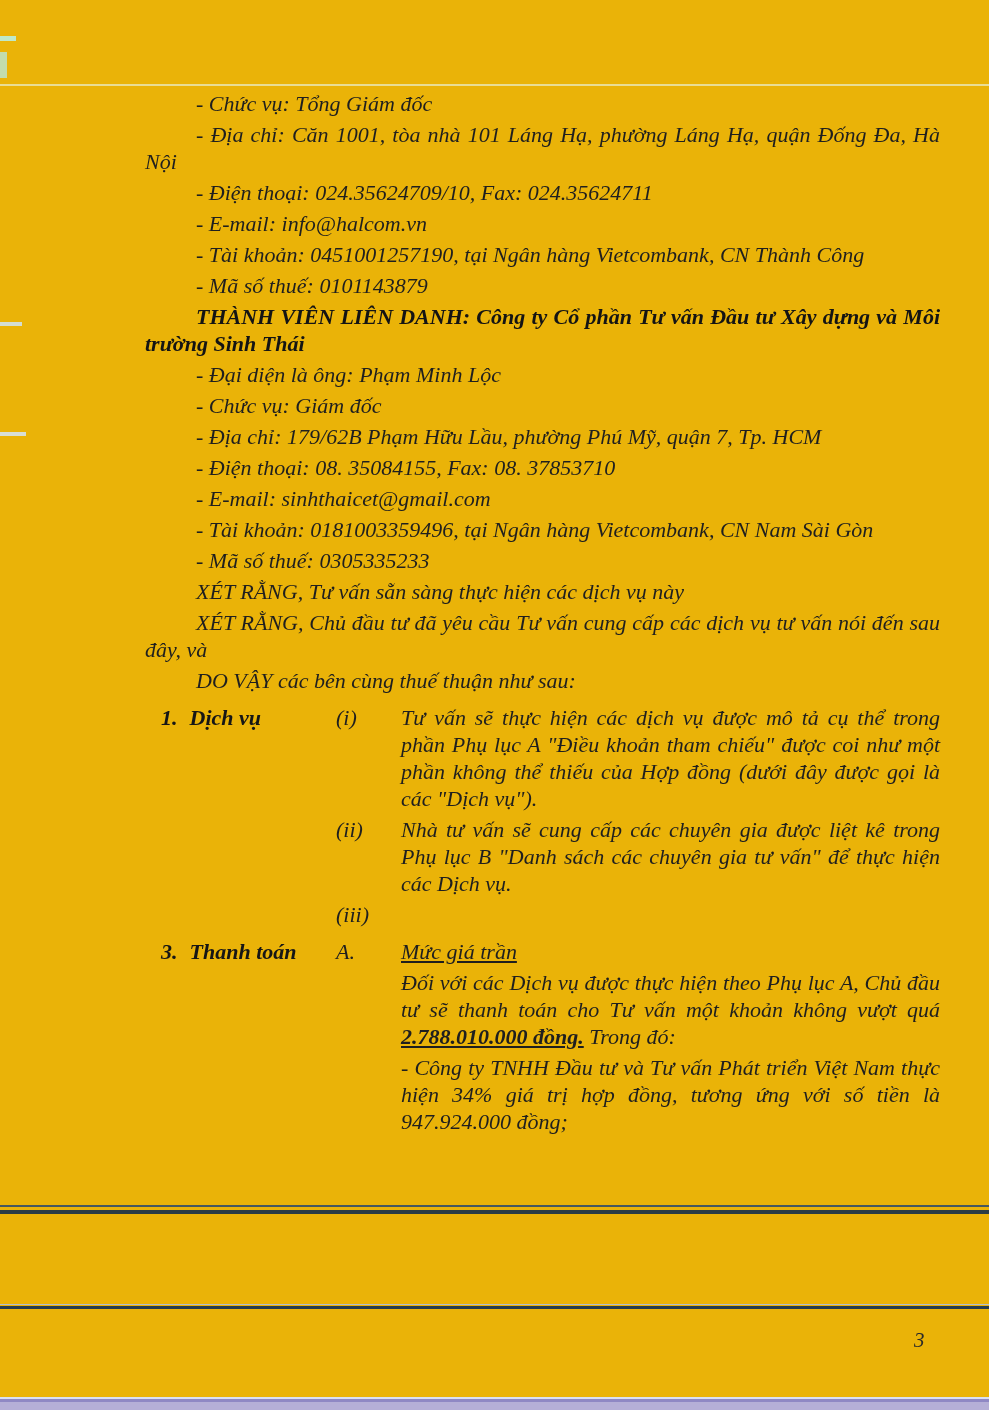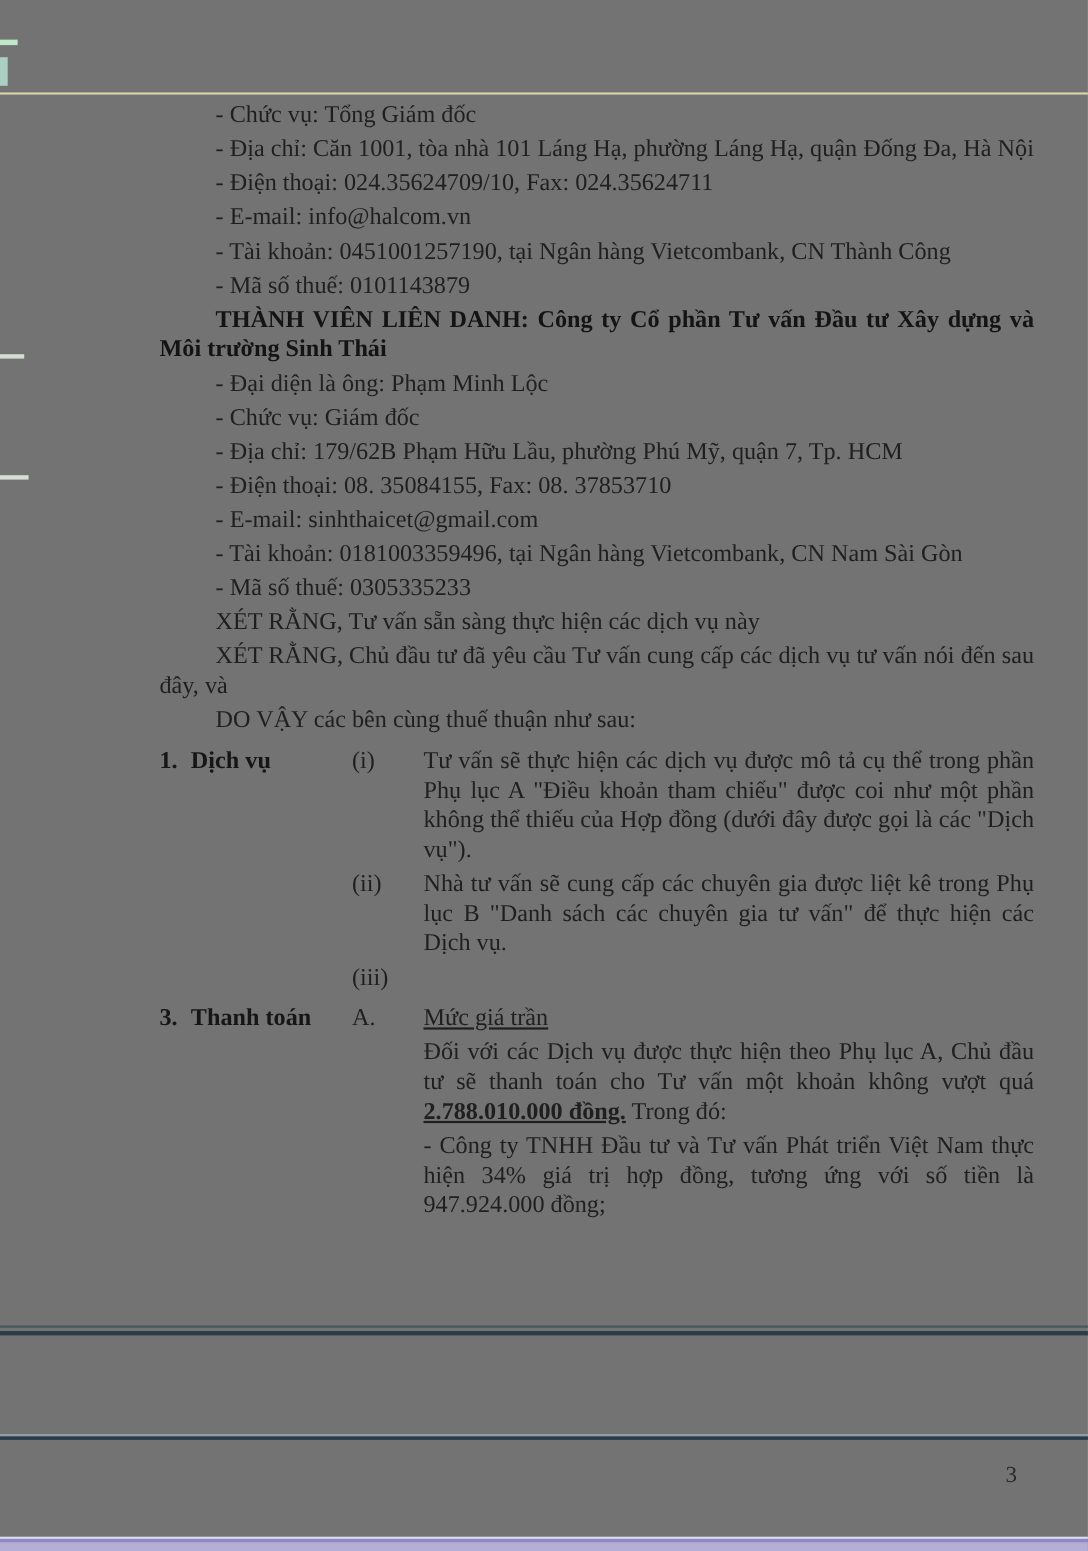--- a/index.html
+++ b/index.html
@@ -4,32 +4,32 @@
 <style>
   html,body{margin:0;padding:0;}
   body{
     width:989px;height:1410px;
     background:#fdfdfc;
     font-family:"Liberation Serif","DejaVu Serif",serif;
     color:#1f1f1f;
     position:relative;
     overflow:hidden;
   }
-  .page{position:absolute;inset:0;background:#737373;}
+  .page{position:absolute;inset:0;background:#eab308;font-style:italic;}
   .content{
     position:absolute;left:145px;top:90px;width:795px;
     font-size:22px;line-height:27px;
   }
   p.para{margin:0 0 4px 0;}
   .indent{text-indent:51px;}
   .just{text-align:justify;}
   .bold{font-weight:bold;}
   .und{text-decoration:underline;}
   .heading{font-weight:bold;color:#141414;}
-  .sec{position:relative;padding-left:175px;margin-top:10px;}
+  .sec{position:relative;padding-left:175px;margin-top:10px;margin-left:16px;}
   .sec-label{
     position:absolute;left:0;top:0;width:170px;
     font-weight:bold;color:#161616;white-space:nowrap;
   }
   .sec-label .num{margin-right:12px;}
   .item{display:flex;margin-bottom:4px;}
   .marker{width:65px;flex-shrink:0;}
   .ibody{flex:1;text-align:justify;}
   .s2-body{text-align:justify;margin:0 0 4px 0;}
   .page-number{

